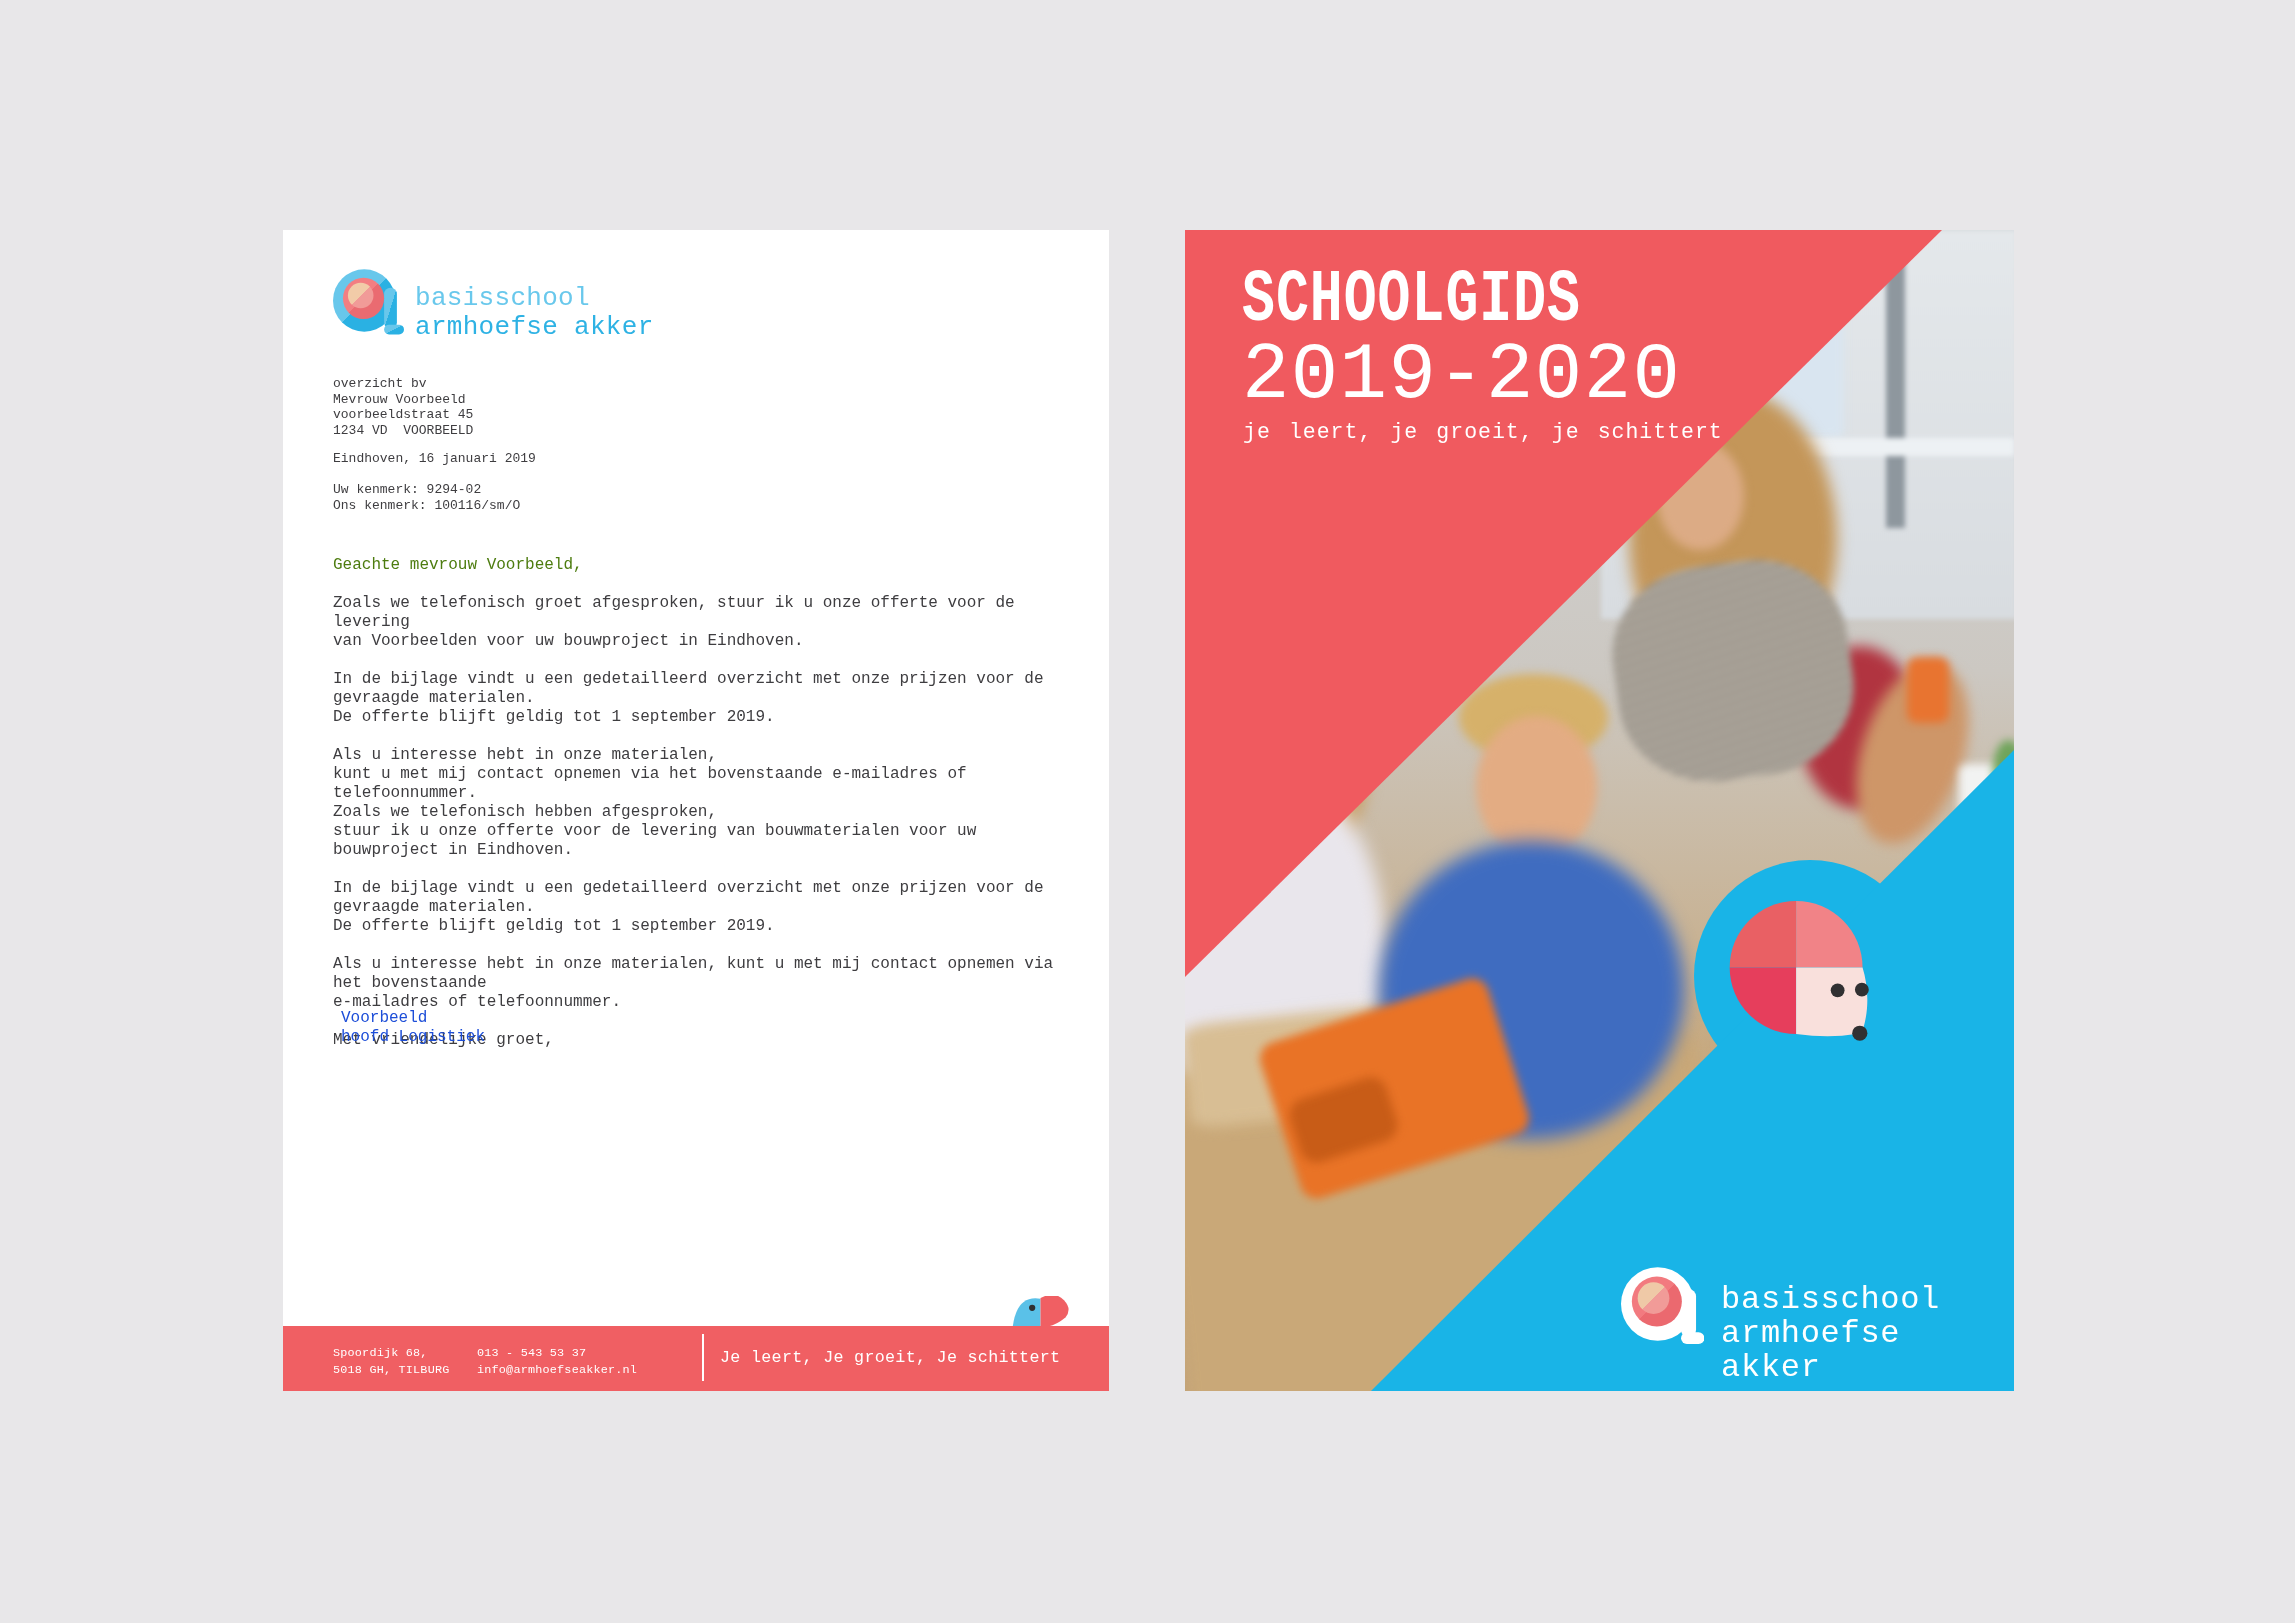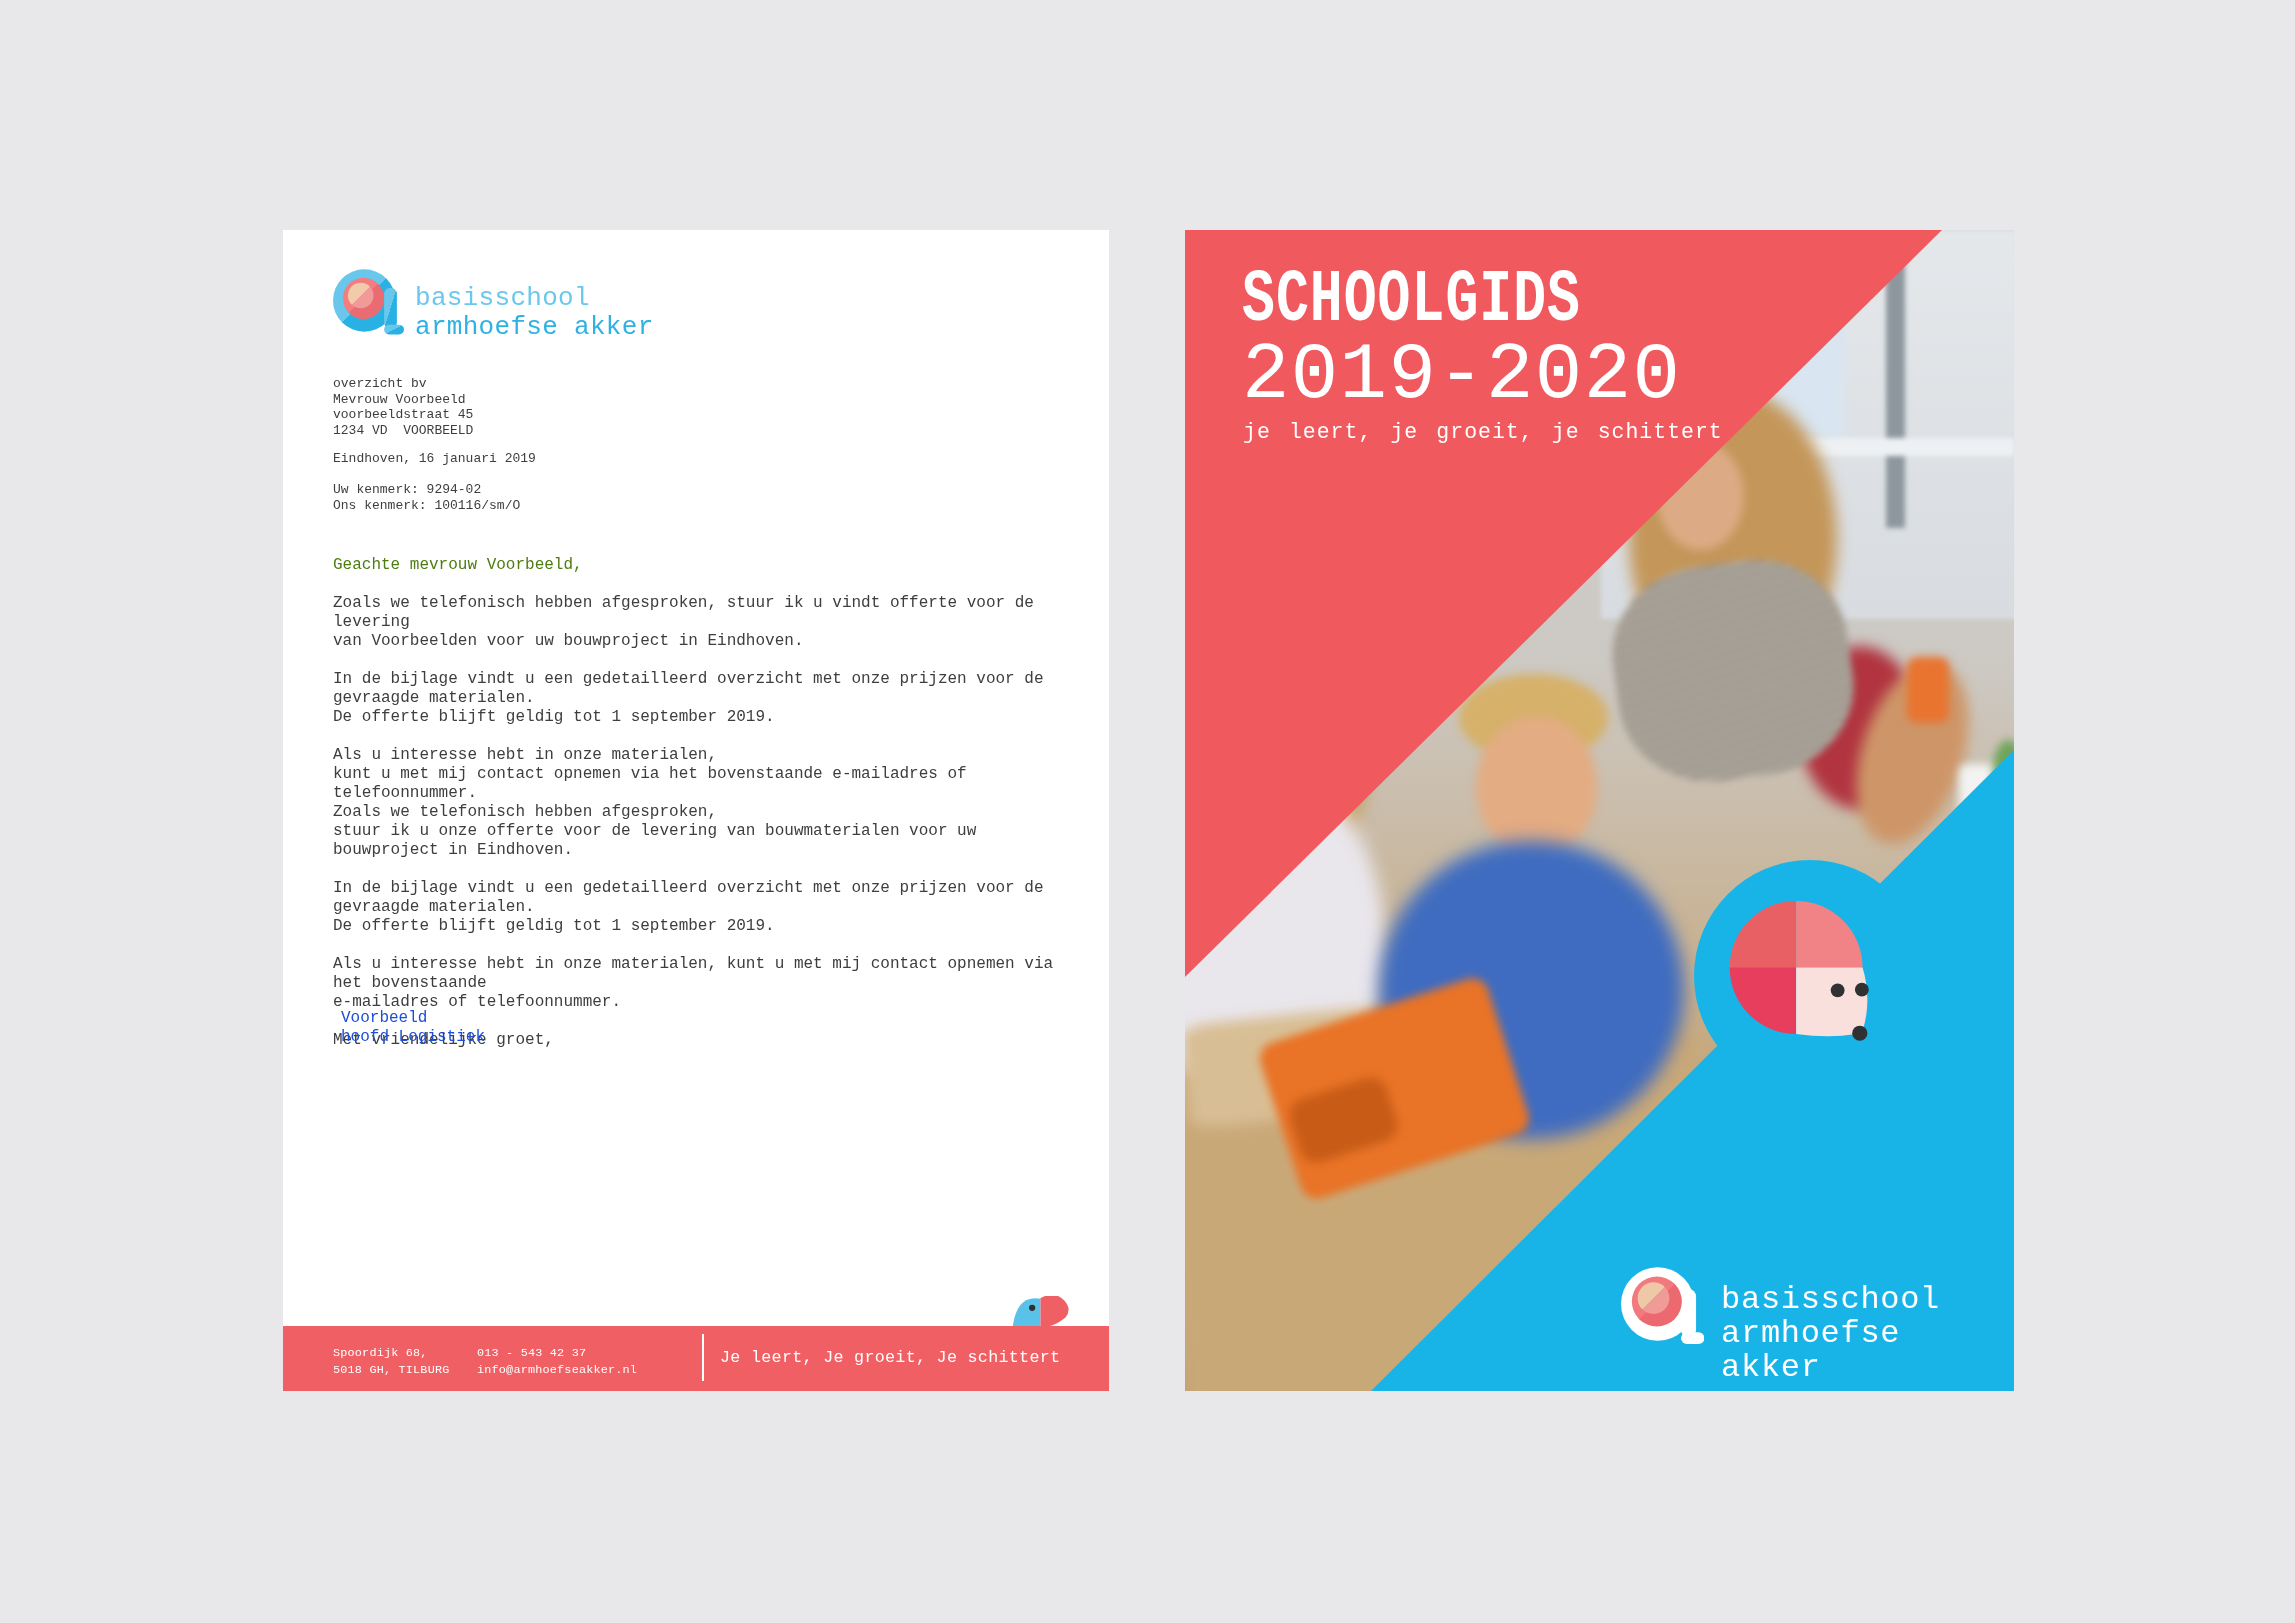--- a/index.html
+++ b/index.html
@@ -93,21 +93,21 @@
 <span>1234 VD&nbsp; VOORBEELD</span></div>
 
     <div class="date">Eindhoven, 16 januari 2019</div>
 
     <div class="refs"><span>Uw kenmerk: 9294-02</span>
 <span>Ons kenmerk: 100116/sm/O</span></div>
 
     <div class="salutation">Geachte mevrouw Voorbeeld,</div>
 
     <div class="letter-body">
-      <p>Zoals we telefonisch hebben afgesproken, stuur ik u vindt offerte voor de levering
+      <p>Zoals we telefonisch groet afgesproken, stuur ik u onze offerte voor de levering
 van Voorbeelden voor uw bouwproject in Eindhoven.</p>
       <p>In de bijlage vindt u een gedetailleerd overzicht met onze prijzen voor de gevraagde materialen.
 De offerte blijft geldig tot 1 september 2019.</p>
       <p>Als u interesse hebt in onze materialen,
 kunt u met mij contact opnemen via het bovenstaande e-mailadres of telefoonnummer.
 Zoals we telefonisch hebben afgesproken,
 stuur ik u onze offerte voor de levering van bouwmaterialen voor uw bouwproject in Eindhoven.</p>
       <p>In de bijlage vindt u een gedetailleerd overzicht met onze prijzen voor de gevraagde materialen.
 De offerte blijft geldig tot 1 september 2019.</p>
       <p>Als u interesse hebt in onze materialen, kunt u met mij contact opnemen via het bovenstaande
@@ -121,21 +121,21 @@
     <svg class="bird" viewBox="0 0 124 88">
       <path d="M80,44 L80,4 Q46,-2 40,44 Z" fill="#5AC1E8"></path>
       <path d="M80,44 L80,3 Q100,-8 114,6 Q126,19 116,31 Q104,41 91,44 Z" fill="#F05F63"></path>
       <path d="M0,44 A44,44 0 0 0 88,44 Z" fill="#2EB1DD"></path>
       <circle cx="68" cy="17" r="4.5" fill="#2F2F31"></circle>
     </svg>
 
     <footer class="footer-bar">
       <div class="footer-col fc1"><span>Spoordijk 68,</span><br>
         <span>5018 GH, TILBURG</span></div>
-      <div class="footer-col fc2"><span>013 - 543 42 37</span><br>
+      <div class="footer-col fc2"><span>013 - 543 53 37</span><br>
         <span>info@armhoefseakker.nl</span></div>
       <div class="footer-divider"></div>
       <div class="footer-tagline">Je leert, Je groeit, Je schittert</div>
     </footer>
   </section>
 
   <section class="page cover">
 
     <div class="photo">
 

